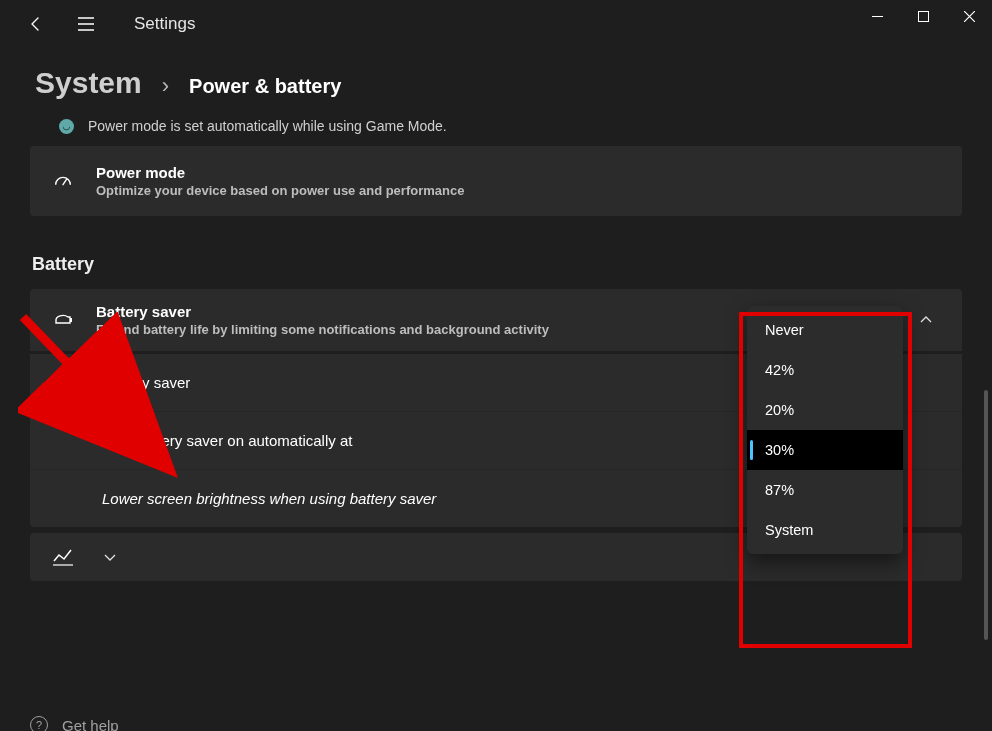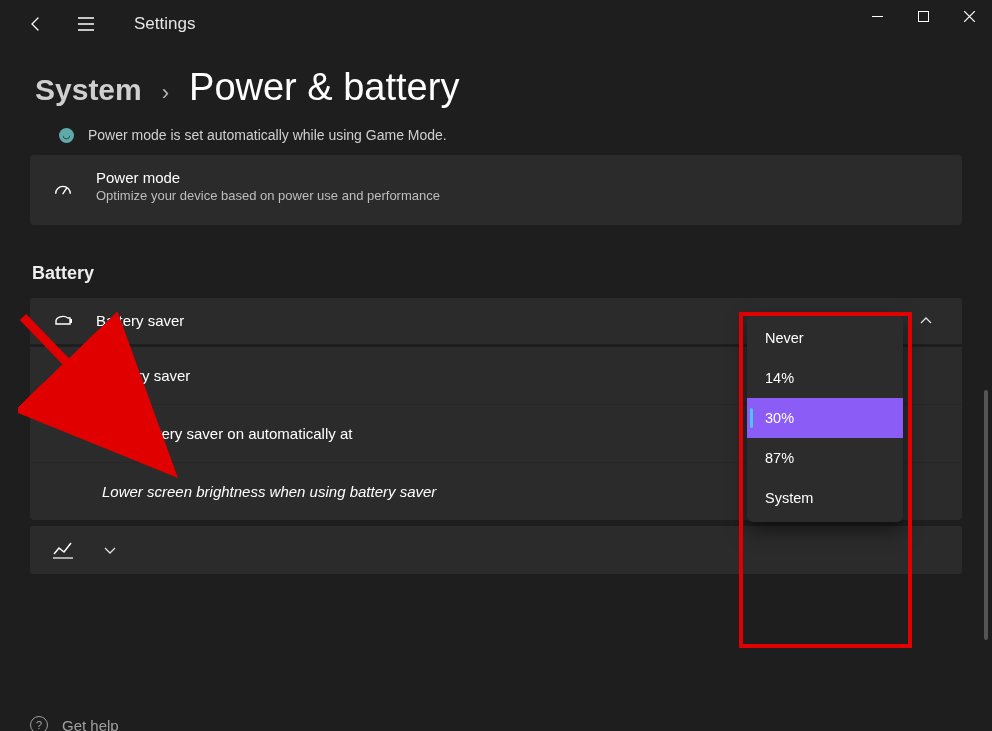--- a/index.html
+++ b/index.html
@@ -44,21 +44,21 @@
     display: flex; align-items: center; justify-content: center;
     color: #fff;
   }
   
   .breadcrumb {
     display: flex; align-items: baseline;
     padding: 18px 0 6px 35px;
   }
   .bc1 { font-size: 30px; font-weight: 600; color: #cfcfcf; }
   .bc-sep { font-size: 22px; color: #b5b5b5; margin: 0 20px; }
-  .bc2 { font-size: 38px; font-weight: 400; color: #fff; }
+  .bc2 { font-size: 20px; font-weight: 700; color: #fff; }
   
   .info-line {
     display: flex; align-items: center;
     margin: 12px 0 12px 56px;
     color: #d0d0d0;
     font-size: 14px;
   }
   .info-icon {
     width: 15px; height: 15px;
     border-radius: 50%;
@@ -66,24 +66,25 @@
     display: flex; align-items: center; justify-content: center;
     font-size: 9px; color: #111;
     margin-right: 14px;
     margin-left: 3px;
   }
   
   .content { padding: 0 30px; }
   .card {
     background: #2b2b2b;
     border-radius: 4px;
-    display: flex; 
+    display: flex; align-items: center;
     padding: 14px 22px;
     margin-bottom: 3px;
     position: relative;
+    font-weight: bold;
   }
   .card.power { min-height: 70px; }
   .card .icon-slot {
     width: 36px; display: flex; justify-content: flex-start; align-items: center;
     color: #fff;
   }
   .card .texts { flex: 1; margin-left: 8px; }
   .card .title { font-size: 15px; color: #fff; }
   .card .desc { font-size: 13px; color: #bdbdbd; margin-top: 2px; }
   .chevron {
@@ -101,37 +102,37 @@
     padding: 20px 22px 20px 72px;
     font-size: 15px;
     color: #fff;
   }
   .subcard.first { border-top: none; border-radius: 0; }
   .group-gap { height: 6px; }
   
   .dropdown {
     position: absolute;
     left: 747px;
-    top: 314px;
+    top: 306px;
     width: 156px;
     background: #2c2c2c;
     border-radius: 6px;
     box-shadow: 0 8px 20px rgba(0,0,0,.5);
     padding: 4px 0;
     z-index: 50;
   }
   .dd-item {
     padding: 12px 18px;
     font-size: 14.5px;
     color: #fff;
     cursor: pointer;
     position: relative;
   }
   .dd-item.selected {
-    background: #8b5cf6;
+    background: #000000;
   }
   .dd-item.selected::before {
     content: "";
     position: absolute;
     left: 3px; top: 10px; bottom: 10px; width: 3px;
     background: #4cc2ff;
     border-radius: 2px;
   }
   
   .red-box {
@@ -239,20 +240,21 @@
 
   <div class="card" style="border-radius:4px 4px 0 0;">
     <div class="icon-slot">
       <svg width="24" height="18" viewBox="0 0 24 18">
           <path d="M4 10 A7 5 0 0 1 16 6 L18 6 L18 12 L4 12 Z" stroke="#fff" stroke-width="1.4" fill="none"></path>
           <rect x="18" y="7" width="2" height="4" fill="#fff"></rect>
         </svg>
     </div>
     <div class="texts">
       <div class="title">Battery saver</div>
+      <div class="desc">Extend battery life by limiting some notifications and background activity</div>
     </div>
     <div class="chevron">
       <svg width="14" height="14" viewBox="0 0 14 14">
           <path d="M2 9 L7 4 L12 9" stroke="#e0e0e0" stroke-width="1.3" fill="none"></path>
         </svg>
     </div>
   </div>
 
   <div class="subcard first">
     <span>Battery saver</span>
@@ -276,21 +278,22 @@
     <div class="chevron">
       <svg width="14" height="14" viewBox="0 0 14 14">
           <path d="M2 5 L7 10 L12 5" stroke="#e0e0e0" stroke-width="1.3" fill="none"></path>
         </svg>
     </div>
   </div>
 </div>
 
 <div class="dropdown" id="dropdown">
     <div class="dd-item">Never</div>
-    <div class="dd-item">14%</div>
+    <div class="dd-item">42%</div>
+    <div class="dd-item">20%</div>
     <div class="dd-item selected">30%</div>
     <div class="dd-item">87%</div>
     <div class="dd-item">System</div>
   </div>
 
 <div class="red-box"></div>
 <svg class="arrow-svg" width="160" height="170">
   <defs>
     <marker id="ah" markerWidth="18" markerHeight="16" refX="14" refY="8" orient="auto">
       <path d="M0 0 L18 8 L0 16 Z" fill="#e00000"></path>

